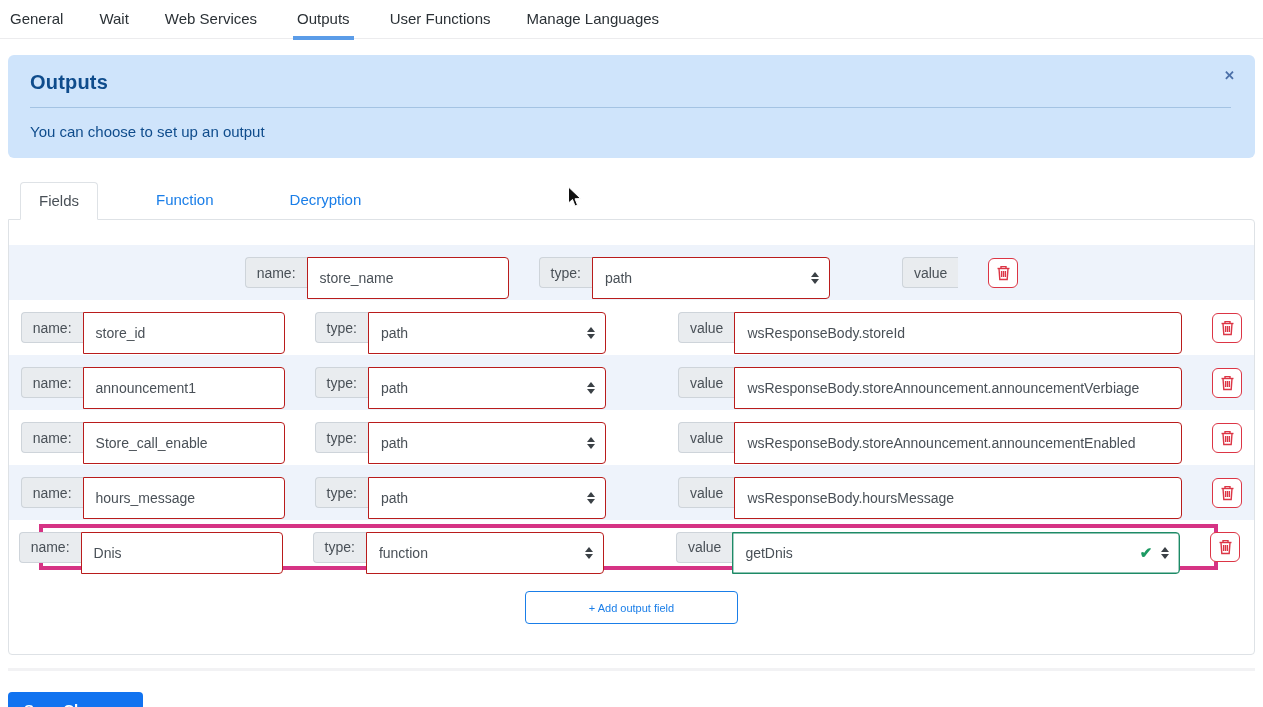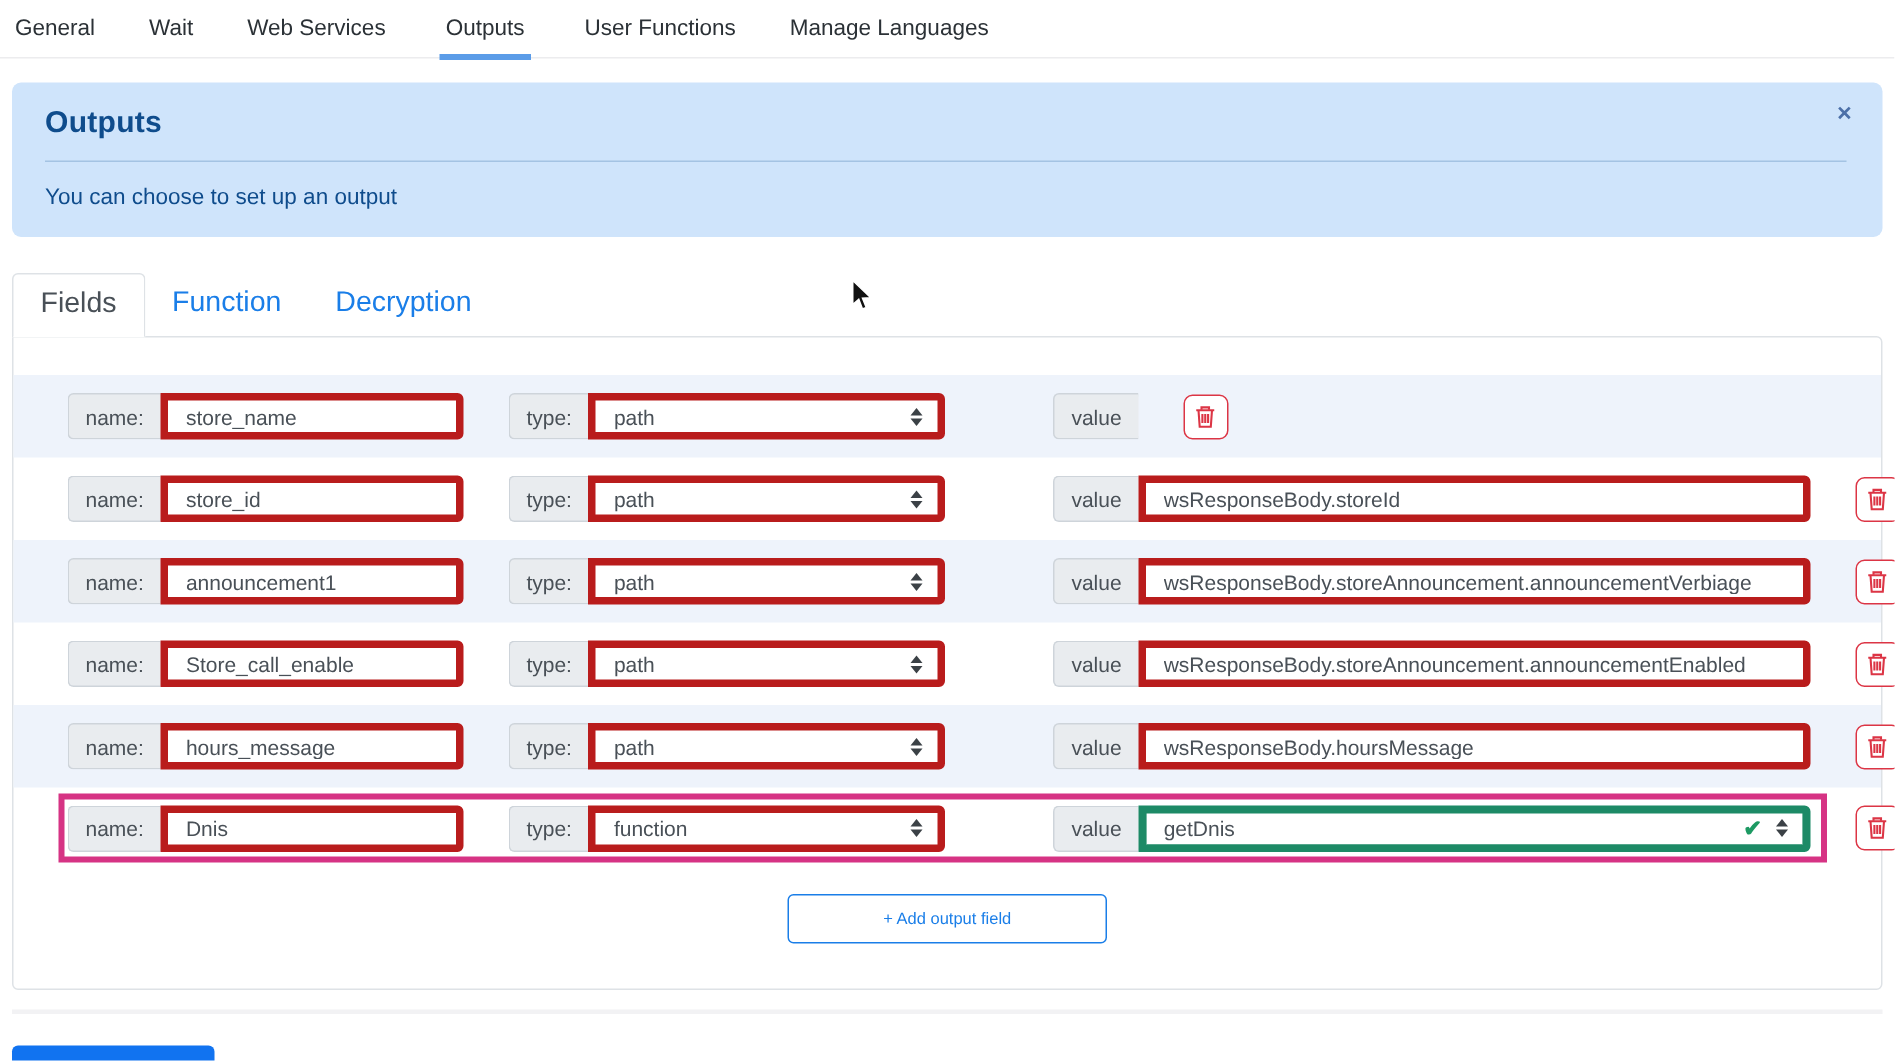--- a/index.html
+++ b/index.html
@@ -22,54 +22,54 @@
   }
   .alert-title { font-size:20px; font-weight:700; letter-spacing:.2px; }
   .alert-divider { border:0; border-top:1px solid rgba(15,76,140,.22); margin:13px 0 15px 0; }
   .alert-msg { font-size:15px; }
   .alert-close {
     position:absolute; top:14px; right:20px; color:#4c70a8; font-weight:700;
     font-size:13px; cursor:pointer; line-height:1;
   }
 
   
-  .subtabs { display:flex; margin:24px 8px 0 8px; position:relative; z-index:2; font-size:19px; }
+  .subtabs { display:flex; margin:24px 8px 0 20px; position:relative; z-index:2; font-size:15px;gap:40px; }
   .subtab { padding:9px 18px 10px 18px; cursor:pointer; }
   .subtab.active {
     background:#fff; border:1px solid #dee2e6; border-bottom:1px solid #ffffff;
     border-radius:4px 4px 0 0; color:#495057; margin-bottom:-1px;
   }
   .subtab.link { color:#1a7ee8; }
 
   
   .card {
     margin:0 8px; border:1px solid #dee2e6; border-radius:0 4px 4px 4px;
     background:#fff; padding:25px 0 30px 0; position:relative; z-index:1;
   }
 
   
-  .row-item { height:55px; display:flex; align-items:center; padding:0 36px; }
+  .row-item { height:55px; display:flex; align-items:center; padding:0 36px;justify-content:center; }
   .row-item.striped { background:#eef3fb; }
   .row-item.highlighted {
     height:46px; border:4px solid #d63384; margin:4px 36px 5px 30px; padding:0 0 0 2px;
     background:#fff;
   }
 
   .igroup { display:flex; align-items:stretch; height:31px; }
   .g-name  { margin-right:30px; }
   .g-type  { margin-right:24px; }
   .g-value { margin-right:30px;margin-left:48px; }
   .iaddon {
     background:#e9ecef; border:1px solid #ced4da; border-right:0;
     border-radius:4px 0 0 4px; color:#495057; font-size:14px;
     display:flex; align-items:center; padding:0 11px; white-space:nowrap;
   }
   .icontrol {
-    border:5px solid #b91c1c; border-radius:0 4px 4px 0; background:#fff;
-    font-size:14px; color:#495057; height:31px;
+    border:1px solid #b91c1c; border-radius:0 4px 4px 0; background:#fff;
+    font-size:14px; color:#495057; height:42px;
   }
   input.icontrol { padding:0 12px; outline:none; font-family:inherit; }
   .name-control  { width:202px; }
   .value-control { width:448px; }
   .fakesel {
     display:flex; align-items:center; justify-content:space-between;
     padding:0 10px 0 12px; cursor:pointer;
   }
   .type-control { width:238px; }
   .fakesel.valid { border-color:#1d8a66; box-shadow:0 0 0 .4px #1d8a66 inset; }

